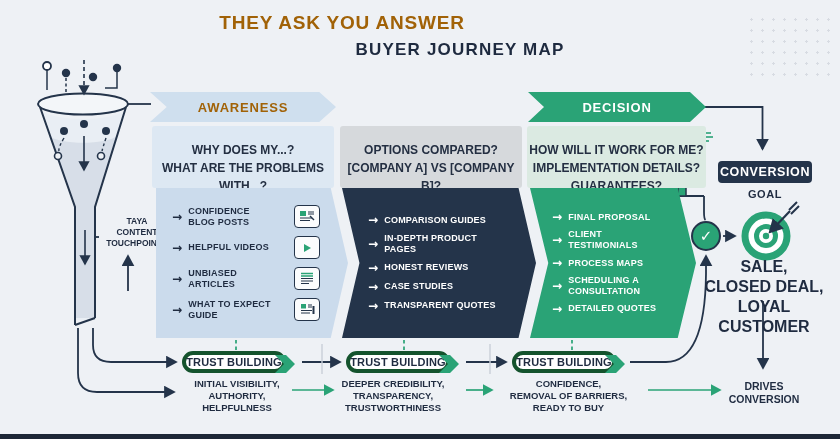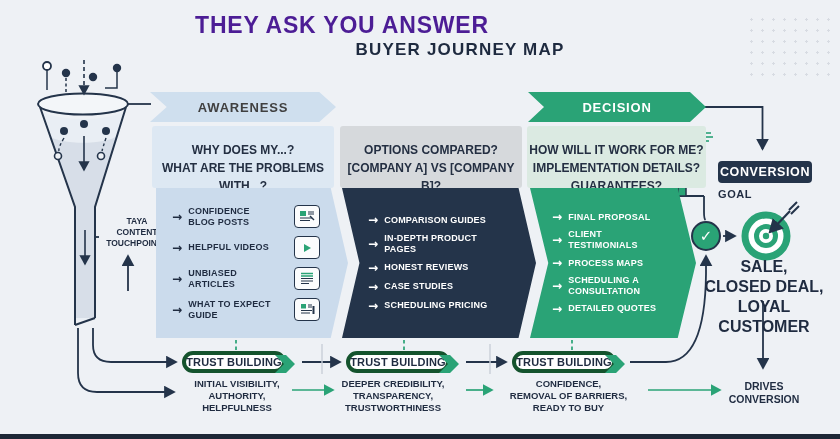--- a/index.html
+++ b/index.html
@@ -2,30 +2,30 @@
 <html><head>
 <meta charset="utf-8">
 <style>
   html,body{margin:0;padding:0;background:#fff;}
   .stage{position:relative;width:840px;height:439px;background:#eef1f5;overflow:hidden;
          font-family:"Liberation Sans",sans-serif;color:#1f2b40;}
   .abs{position:absolute;}
   .pre{white-space:pre-line;}
 
   
-  .title{left:0;top:12px;width:684px;font-size:23px;font-weight:bold;letter-spacing:.8px;text-align:center;color:#4c1d95;}
+  .title{left:0;top:12px;width:684px;font-size:19px;font-weight:bold;letter-spacing:.8px;text-align:center;color:#a16207;}
   .subtitle{left:0;top:40px;width:840px;font-size:17px;font-weight:bold;letter-spacing:1.2px;text-align:center;color:#1e2a3f;margin-left:40px;}
   .dots{left:746px;top:14px;width:84px;height:68px;
         background-image:radial-gradient(#d7dbe2 1.3px, transparent 1.4px);background-size:11px 11px;}
 
   
   .hdr{top:92px;height:30px;display:flex;align-items:center;justify-content:center;
        font-size:13px;font-weight:bold;letter-spacing:.8px;
        clip-path:polygon(0 0,91% 0,100% 50%,91% 100%,0 100%,9% 50%);}
-  .hdr.aw{left:150px;width:186px;background:#cfdfee;color:#404040;}
+  .hdr.aw{left:150px;width:186px;background:#cfdfee;color:#a16207;}
   .hdr.con{left:339px;width:186px;background:#24344a;color:#fff;}
   .hdr.dec{left:528px;width:178px;background:#2aa376;color:#fff;}
 
   
   .qs{top:126px;height:62px;font-size:12px;font-weight:bold;line-height:1.5;
       text-align:center;padding-top:15px;box-sizing:border-box;border-radius:3px;color:#242f42;}
   .qs.aw{left:152px;width:182px;background:#dde8f3;}
   .qs.con{left:340px;width:182px;background:#d6d9dc;}
   .qs.dec{left:527px;width:179px;background:#dbeae2;}
 
@@ -45,21 +45,21 @@
   .icn{margin-left:auto;width:24px;height:21px;background:#fbfcfd;border:1.5px solid #24344a;
        border-radius:4px;display:flex;align-items:center;justify-content:center;flex:0 0 auto;}
 
   
   .taya{left:99px;top:216px;width:76px;font-size:8.5px;font-weight:bold;line-height:1.3;text-align:center;color:#1f2b40;}
 
   
   .conv-badge{left:718px;top:161px;width:94px;height:22px;background:#24344a;border-radius:4px;
               color:#fff;font-size:12.5px;font-weight:bold;letter-spacing:.6px;
               display:flex;align-items:center;justify-content:center;}
-  .goal{left:718px;top:188px;width:94px;font-size:11px;font-weight:bold;letter-spacing:.6px;}
+  .goal{left:718px;top:188px;width:94px;font-size:11px;font-weight:bold;text-align:center;letter-spacing:.6px;}
   .check{left:691px;top:221px;width:30px;height:30px;border-radius:50%;background:#2aa376;
          border:2px solid #24344a;box-sizing:border-box;color:#fff;font-size:15px;font-weight:bold;
          display:flex;align-items:center;justify-content:center;font-family:"DejaVu Sans",sans-serif;}
   .outcome{left:702px;top:257px;width:124px;font-size:16px;font-weight:bold;line-height:1.25;text-align:center;}
   .drives{left:716px;top:380px;width:96px;font-size:10.5px;font-weight:bold;line-height:1.2;text-align:center;}
 
   
   .pill{top:351px;width:104px;height:22px;background:#fff;border:4px solid #14532d;border-radius:12px;
         box-sizing:border-box;display:flex;align-items:center;justify-content:center;
         font-size:11px;font-weight:bold;letter-spacing:.2px;color:#1f2b40;}
@@ -254,21 +254,21 @@
     <div class="item">
         <span class="arr">→</span>
         <span class="pre">HONEST REVIEWS</span>
       </div>
     <div class="item">
         <span class="arr">→</span>
         <span class="pre">CASE STUDIES</span>
       </div>
     <div class="item">
         <span class="arr">→</span>
-        <span class="pre">SCHEDULING PRICING</span>
+        <span class="pre">TRANSPARENT QUOTES</span>
       </div>
   </div>
 
   <div class="abs panel dec">
     <div class="item">
         <span class="arr">→</span>
         <span class="pre">FINAL PROPOSAL</span>
       </div>
     <div class="item">
         <span class="arr">→</span>

